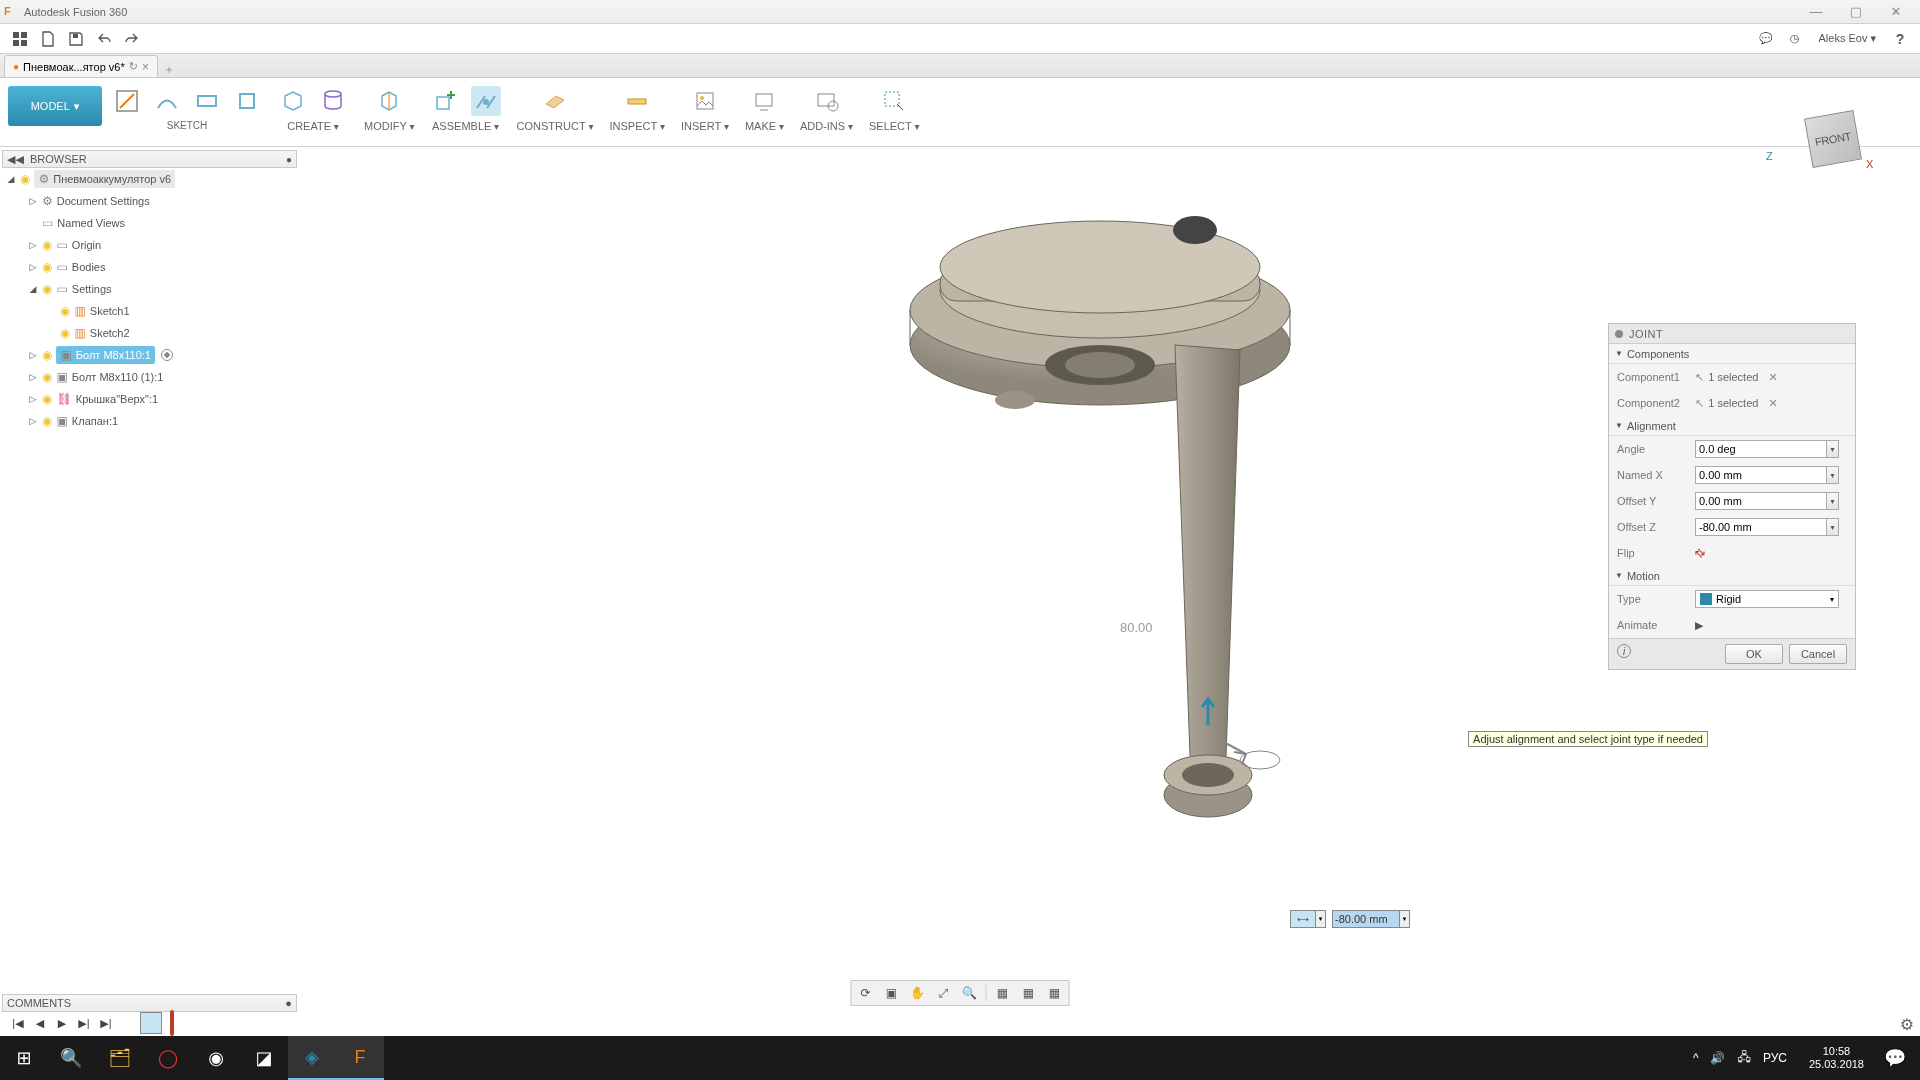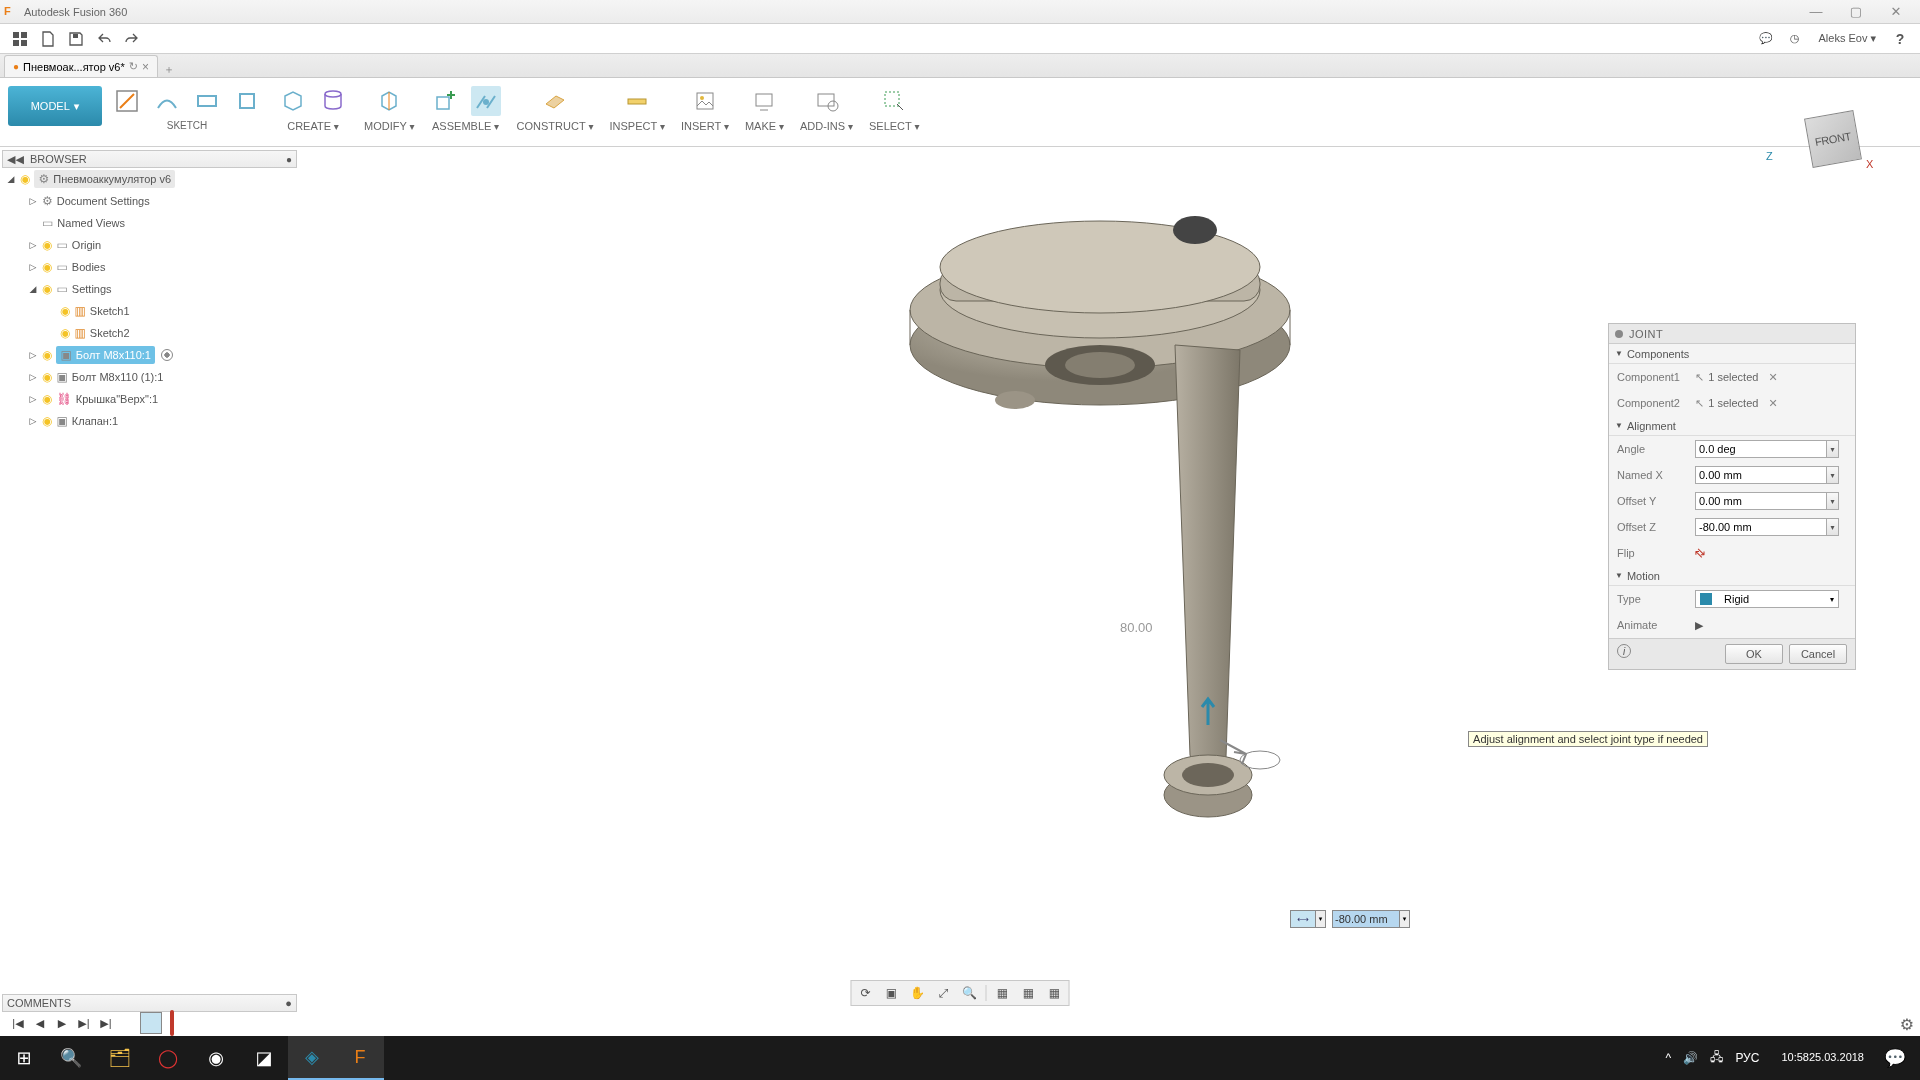--- a/index.html
+++ b/index.html
@@ -53,21 +53,21 @@
   .jointpanel .hdr .dot{ width:8px;height:8px;background:#888;border-radius:50%;margin-right:6px;}
   .jointpanel .sechdr { height:20px; display:flex; align-items:center; padding:0 6px; font-weight:normal; color:#555; border-bottom:1px solid #ddd; }
   .jointpanel .sechdr::before{content:"▼"; font-size:8px; margin-right:4px; color:#555;}
   .jointpanel .line { display:flex; align-items:center; height:26px; padding:0 8px; }
   .jointpanel .lbl { width:78px; color:#777; }
   .jointpanel .pick{ display:flex; align-items:center; gap:4px; color:#666; }
   .jointpanel .pick .arrow{color:#888;}
   .jointpanel .pick .x{color:#888; margin-left:6px;}
   .jointpanel input.txt { width:132px; height:18px; border:1px solid #aaa; background:#fff; padding:0 3px; font-size:11px; }
   .jointpanel .spin{ width:12px; height:18px; border:1px solid #aaa; border-left:none; background:linear-gradient(#f8f8f8,#e3e3e3); display:flex; align-items:center; justify-content:center; font-size:8px; color:#555;}
-  .jointpanel .typebox{ display:flex; align-items:center; width:144px; height:18px; border:1px solid #aaa; background:#fff; padding:0 4px; gap:12px;}
+  .jointpanel .typebox{ display:flex; align-items:center; width:144px; height:18px; border:1px solid #aaa; background:#fff; padding:0 4px; gap:4px;}
   .jointpanel .info{width:14px;height:14px;border:1px solid #888;border-radius:50%;display:flex;align-items:center;justify-content:center;font-size:10px;font-style:italic;color:#555;}
   .jointpanel .btns{ display:flex; justify-content:flex-end; gap:6px; padding:5px 8px; background:#e8e8e8; border-top:1px solid #ccc;}
   .jointpanel .btns button{ width:58px; height:20px; border:1px solid #aaa; background:linear-gradient(#fdfdfd,#e6e6e6); border-radius:2px; font-size:11px; color:#555;}
   .jointpanel .flipicon{color:#c0392b;font-size:12px;transform:rotate(45deg);display:inline-block;}
   .jointpanel .animicon{color:#555;font-size:11px;}
   .hint { position:absolute; right:212px; top:731px; background:#ffffe1; border:1px solid #888; padding:1px 4px; font-size:11px; color:#333;}
   
   .viewcube { position:absolute; right:42px; top:110px; width:80px; height:80px; }
   .viewcube .cube{ position:absolute; left:10px; top:4px; width:50px; height:50px; transform:rotate(-10deg); background:linear-gradient(135deg,#ddd,#bbb); border:1px solid #888; display:flex; align-items:center; justify-content:center; font-size:7px; color:#555; letter-spacing:-0.3px;}
   .viewcube .z{ position:absolute; left:-32px; top:40px; color:#2b8aab; font-size:11px;}
@@ -95,21 +95,21 @@
   .navbar{position:absolute;left:50%;bottom:74px;transform:translateX(-50%);display:flex;gap:2px;background:rgba(240,240,240,0.9);border:1px solid #c8c8c8;padding:2px;}
   .navbar .nb{width:24px;height:20px;display:flex;align-items:center;justify-content:center;color:#555;font-size:12px;}
   .navbar .sep{width:1px;background:#ccc;margin:2px 2px;}
   
   .taskbar{position:absolute;left:0;bottom:0;right:0;height:44px;background:#1a1a1a;display:flex;align-items:center;}
   .taskbar .tb{width:48px;height:44px;display:flex;align-items:center;justify-content:center;color:#fff;font-size:18px;}
   .taskbar .tb.active{background:#333;border-bottom:2px solid #76b9ed;}
   .taskbar .spacer{flex:1;}
   .taskbar .tray{display:flex;align-items:center;color:#fff;padding-right:8px;}
   .taskbar .tray .ti{padding:0 6px;font-size:12px;}
-  .taskbar .clock{display:flex;flex-direction:row;align-items:center;font-size:11px;color:#fff;line-height:1.2;padding:0 8px;}
+  .taskbar .clock{display:flex;flex-direction:column;align-items:center;font-size:11px;color:#fff;line-height:1.2;padding:0 8px;}
 </style>
 </head>
 <body>
 
 <div class="titlebar">
   <span class="app-icon">F</span>
   <span>Autodesk Fusion 360</span>
   <span class="spacer"></span>
   <span class="winbtn">—</span>
   <span class="winbtn">▢</span>

